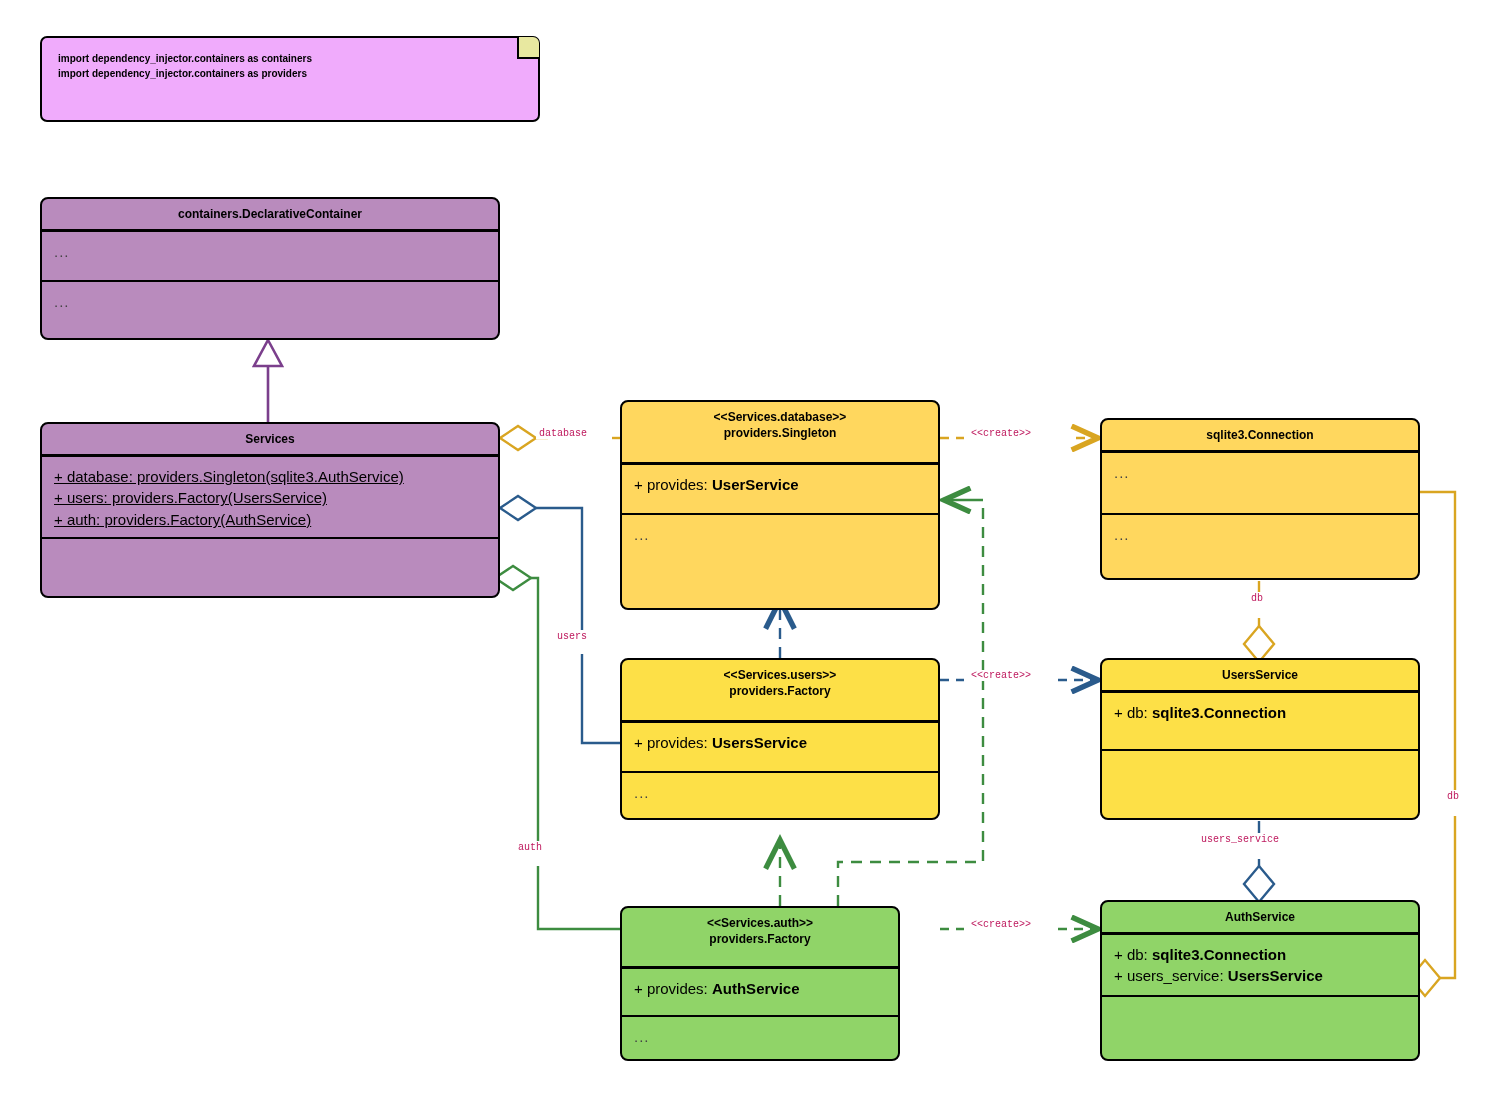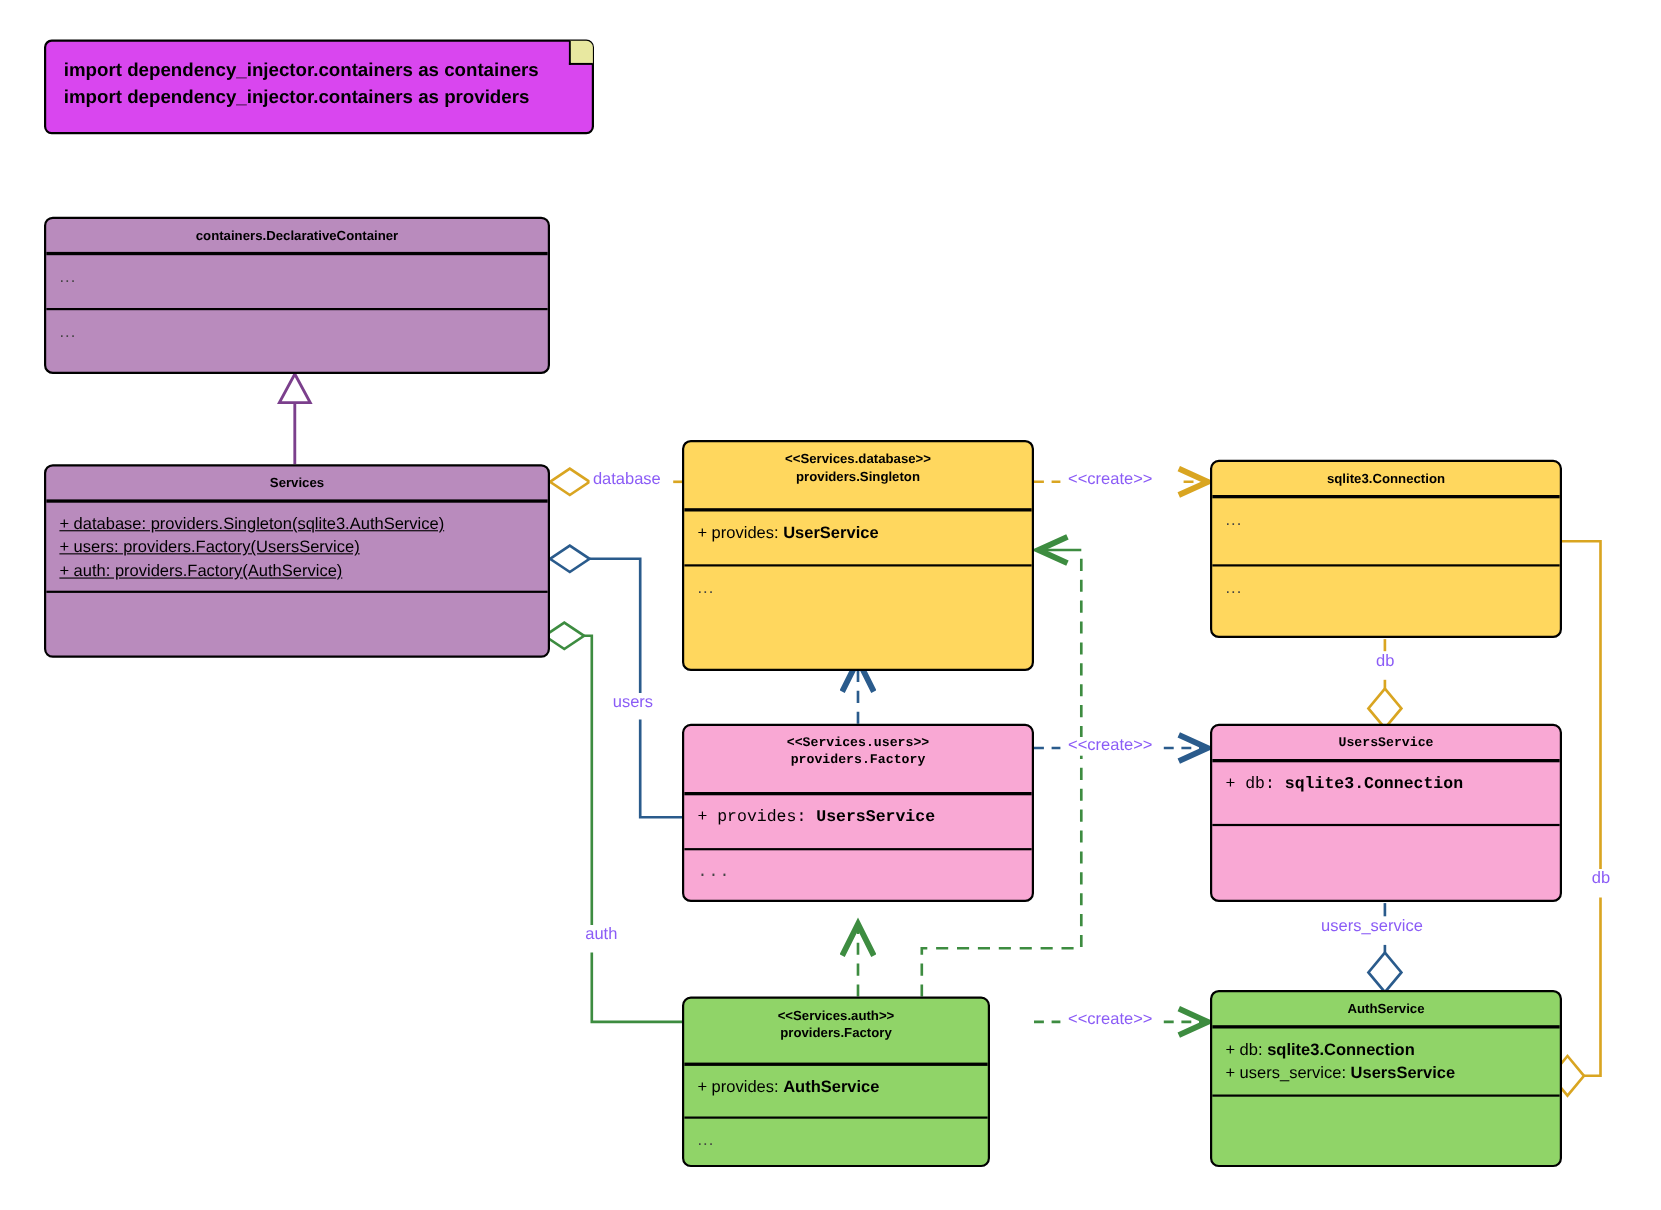--- a/index.html
+++ b/index.html
@@ -24,27 +24,27 @@
     position: absolute;
     left: 0; top: 0;
     width: 1510px;
     height: 1100px;
     pointer-events: none;
   }
 
   
   .note {
     position: absolute;
-    background: #d946ef;
+    background: #f0abfc;
     border: 2px solid #000000;
     border-radius: 7px;
     box-sizing: border-box;
     padding: 14px 16px 14px 16px;
     font-weight: bold;
-    font-size: 17px;
+    font-size: 10px;
     color: #000;
     line-height: 1.45;
   }
   .note .fold {
     position: absolute;
     right: -1px;
     top: -1px;
     width: 20px;
     height: 20px;
     background: #e8e8a0;
@@ -84,32 +84,33 @@
     box-sizing: border-box;
   }
   .uml .cmp.dots { color: #444; letter-spacing: 1px; }
   .uml .cmp b { font-weight: bold; }
   .uml .cmp .stat { text-decoration: underline; display: block; }
   .uml .cmp .ln { display: block; white-space: pre; }
 
   
   .c-purple { background: #b98bbd; }
   .c-yellow { background: #ffd75e; }
-  .c-blue   { background: #f9a8d4; font-family: Liberation Mono, monospace; }
+  .c-blue   { background: #fde047; }
   .c-green  { background: #90d468; }
 
   
   .elabel {
     position: absolute;
-    font-size: 15px;
-    color: #8b5cf6;
+    font-size: 10px;
+    color: #be185d;
     background: #ffffff;
     padding: 0 3px;
     white-space: nowrap;
     line-height: 1.1;
+    font-family: Liberation Mono, monospace;
   }
   .elabel.nobg { background: transparent; }
 </style>
 </head>
 <body>
 
 <div id="canvas">
 
   <svg class="edges" viewBox="0 0 1510 1100" width="1510" height="1100">
     <defs>
@@ -291,21 +292,21 @@
       <span class="ln">+ users_service: <b>UsersService</b></span>
     </div>
     <div class="sep"></div>
     <div class="cmp" style="height:44px;"></div>
   </div>
 
   <div class="elabel" style="left:536px; top:428px;">database</div>
 
   <div class="elabel" style="left:554px; top:631px;">users</div>
 
-  <div class="elabel" style="left:529px; top:842px;">auth</div>
+  <div class="elabel" style="left:515px; top:842px;">auth</div>
 
   <div class="elabel" style="left:968px; top:428px;">&lt;&lt;create&gt;&gt;</div>
 
   <div class="elabel" style="left:968px; top:670px;">&lt;&lt;create&gt;&gt;</div>
 
   <div class="elabel" style="left:968px; top:919px;">&lt;&lt;create&gt;&gt;</div>
 
   <div class="elabel" style="left:1248px; top:593px;">db</div>
 
   <div class="elabel" style="left:1198px; top:834px;">users_service</div>

